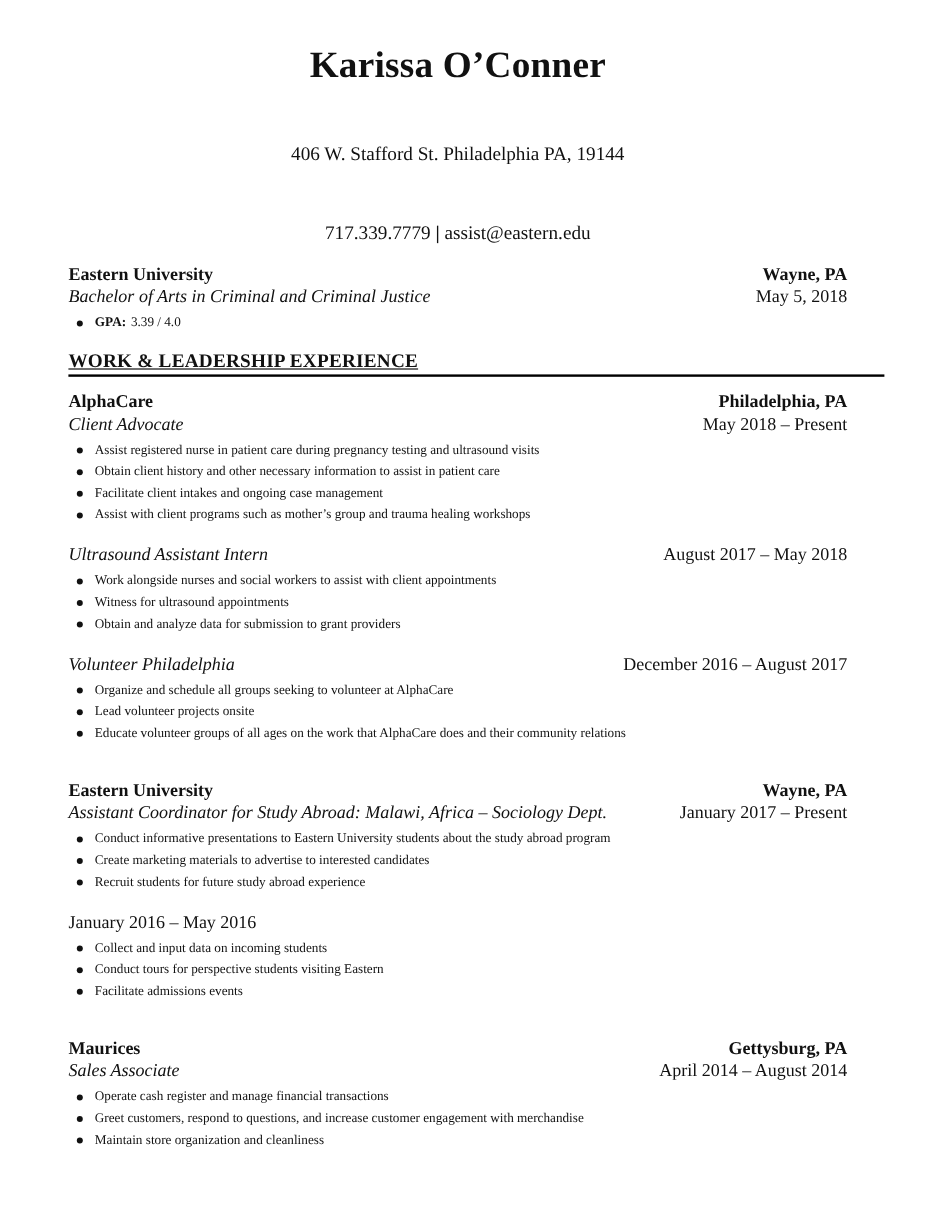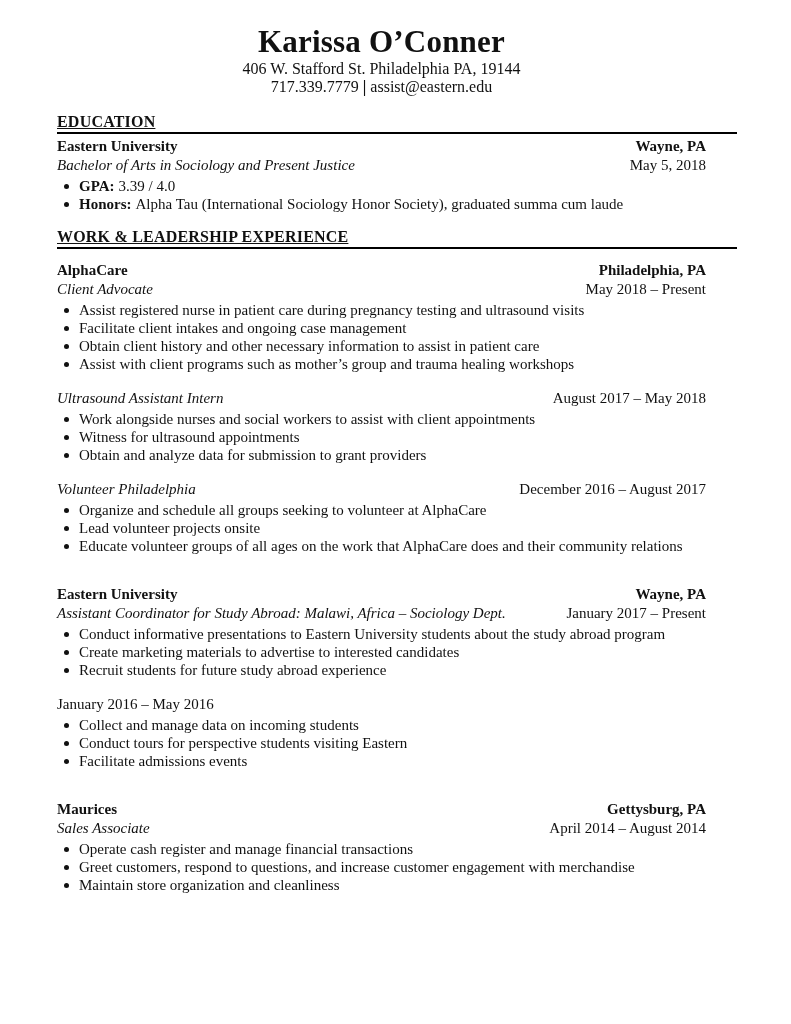--- a/index.html
+++ b/index.html
@@ -8,36 +8,37 @@
     width: 791px;
     height: 1024px;
     background: #ffffff;
     color: #111111;
     font-family: "Liberation Serif", "DejaVu Serif", serif;
     overflow: hidden;
   }
   .page {
     width: 791px;
     height: 1024px;
-    padding: 24px 85px 20px 57px;
+    padding: 36px 85px 20px 57px;
   }
 
   
   .rheader { text-align: center; margin-bottom: 16px; }
   .name {
     margin: 0;
     font-size: 31px;
     line-height: 36px;
     font-weight: bold;
     letter-spacing: 0.2px;
   }
   .contact-line {
     font-size: 16px;
     line-height: 18px;
     white-space: nowrap;
+    margin-top: 48px;
   }
   .sep { margin: 0 4px; font-weight: bold; }
 
   
   .sec-title {
     margin: 14px -31px 3px 0;            
     font-size: 16px;
     line-height: 19px;
     font-weight: bold;
     text-decoration: underline;
@@ -65,21 +66,21 @@
 
   
   ul.bullets {
     margin: 2px 0 0 0;
     padding: 0;
     list-style: none;
   }
   ul.bullets li {
     position: relative;
     padding-left: 22px;
-    font-size: 15px;
+    font-size: 11px;
     line-height: 18px;
     white-space: nowrap;
   }
   ul.bullets li::before {
     content: "";
     position: absolute;
     left: 7px;
     top: 6.5px;
     width: 5px;
     height: 5px;
@@ -95,53 +96,51 @@
 
   <header class="rheader">
     <h1 class="name">Karissa O’Conner</h1>
     <div class="contact-line">406 W. Stafford St. Philadelphia PA, 19144</div>
     <div class="contact-line">
       <span>717.339.7779</span><span class="sep">|</span><span>assist@eastern.edu</span>
     </div>
   </header>
 
   <section>
-    <h2 class="sec-title first">EDUCATION</h2>
     <div class="row bold-row">
       <span>Eastern University</span>
       <span>Wayne, PA</span>
     </div>
     <div class="row">
-      <span class="ital">Bachelor of Arts in Sociology and Present Justice</span>
+      <span class="ital">Bachelor of Arts in Criminal and Criminal Justice</span>
       <span>May 5, 2018</span>
     </div>
     <ul class="bullets">
       <li><span class="blabel">GPA:</span><span>3.39 / 4.0</span></li>
-      <li><span class="blabel">Honors:</span><span>Alpha Tau (International Sociology Honor Society), graduated summa cum laude</span></li>
     </ul>
   </section>
 
   <section>
     <h2 class="sec-title">WORK &amp; LEADERSHIP EXPERIENCE</h2>
 
     <div class="employer">
       <div class="row bold-row">
         <span>AlphaCare</span>
         <span>Philadelphia, PA</span>
       </div>
 
       <div class="role">
         <div class="row">
           <span class="ital">Client Advocate</span>
           <span>May 2018 – Present</span>
         </div>
         <ul class="bullets">
           <li>Assist registered nurse in patient care during pregnancy testing and ultrasound visits</li>
+          <li>Obtain client history and other necessary information to assist in patient care</li>
           <li>Facilitate client intakes and ongoing case management</li>
-          <li>Obtain client history and other necessary information to assist in patient care</li>
           <li>Assist with client programs such as mother’s group and trauma healing workshops</li>
         </ul>
       </div>
 
       <div class="role">
         <div class="row">
           <span class="ital">Ultrasound Assistant Intern</span>
           <span>August 2017 – May 2018</span>
         </div>
         <ul class="bullets">
@@ -180,21 +179,21 @@
           <li>Create marketing materials to advertise to interested candidates</li>
           <li>Recruit students for future study abroad experience</li>
         </ul>
       </div>
 
       <div class="role">
         <div class="row">
           <span>January 2016 – May 2016</span>
         </div>
         <ul class="bullets">
-          <li>Collect and manage data on incoming students</li>
+          <li>Collect and input data on incoming students</li>
           <li>Conduct tours for perspective students visiting Eastern</li>
           <li>Facilitate admissions events</li>
         </ul>
       </div>
     </div>
 
     <div class="employer">
       <div class="row bold-row">
         <span>Maurices</span>
         <span>Gettysburg, PA</span>

